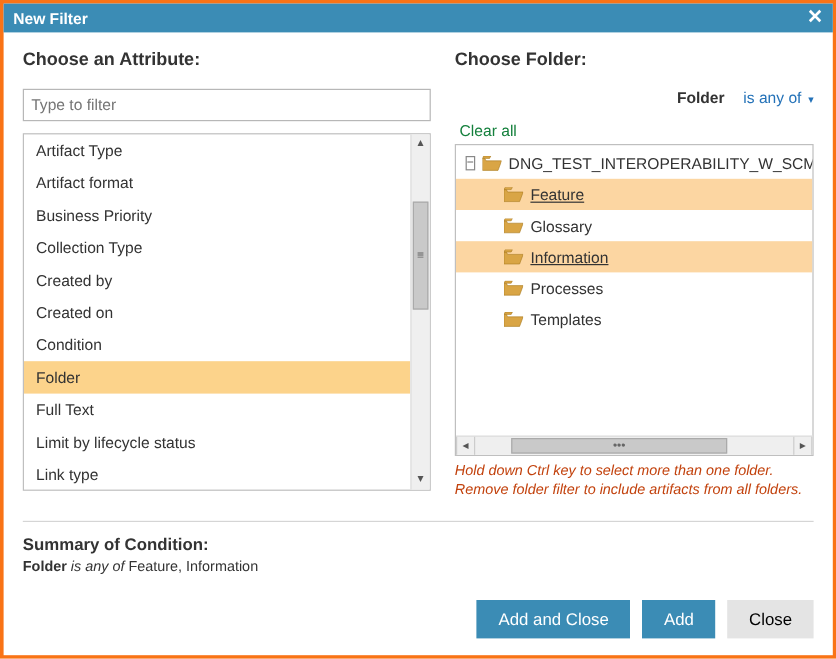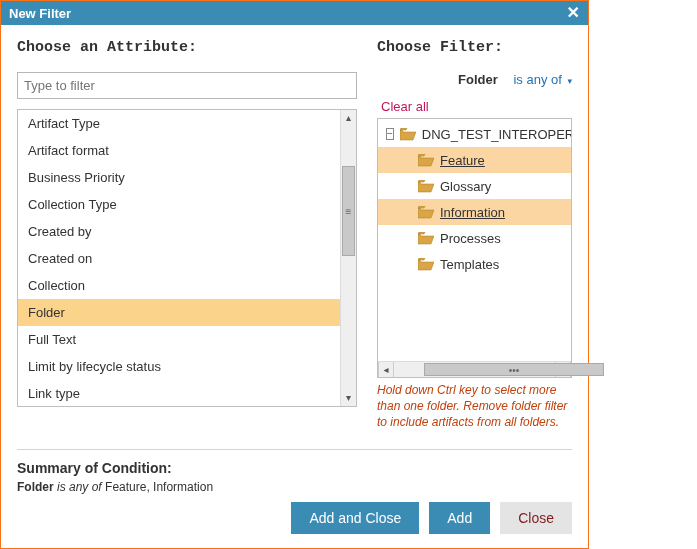--- a/index.html
+++ b/index.html
@@ -1,40 +1,40 @@
 <!DOCTYPE html>
 <html><head>
 <meta charset="utf-8">
 <style>
   * { box-sizing: border-box; }
   html, body { margin: 0; padding: 0; font-family: Arial, Helvetica, sans-serif; font-size: 13px; color: #333; }
-  .dialog { width: 589px; height: 549px; border: 1px solid #f97316; background: #fff; position: relative; }
+  .dialog { width: 697px; height: 549px; border: 3px solid #f97316; background: #fff; position: relative; }
   .titlebar { background: #3b8cb5; color: #fff; font-weight: bold; padding: 4px 8px; display: flex; justify-content: space-between; align-items: center; font-size: 13px; }
   .titlebar .close-x { cursor: pointer; font-size: 16px; line-height: 16px; font-weight: bold; }
   .body { padding: 14px 16px 0 16px; display: flex; gap: 20px; }
   .col-left { flex: 0 0 340px; }
   .col-right { flex: 1 1 auto; }
-  h3.section { font-size: 15px; font-weight: bold; margin: 0 0 16px 0; font-family: Liberation Mono, monospace; }
+  h3.section { font-size: 15px; font-weight: bold; margin: 0 0 16px 0; }
   .filter-input { width: 100%; padding: 5px 6px; border: 1px solid #b7b7b7; color: #888; font-size: 13px; }
   .attr-list-wrap { margin-top: 10px; border: 1px solid #bfbfbf; height: 298px; position: relative; }
   .attr-list { position: absolute; top:0; left:0; right:16px; bottom:0; overflow: hidden; }
   .attr-item { padding: 6px 10px; cursor: pointer; border-bottom: 0; font-size: 13px; }
   .attr-item.selected { background: #fcd38b; }
   .vscroll { position: absolute; right:0; top:0; bottom:0; width:16px; background: #efefef; border-left: 1px solid #dcdcdc; }
   .vscroll .arrow-up, .vscroll .arrow-down { height: 16px; text-align: center; font-size: 10px; line-height:16px; color:#555; cursor:pointer; }
   .vscroll .track { position:absolute; top:16px; bottom:16px; left:0; right:0; }
   .vscroll .thumb { position:absolute; left:1px; right:1px; top:40px; height:90px; background:#c9c9c9; border:1px solid #aaa; cursor:pointer; }
   .vscroll .thumb .grip { position:absolute; top:50%; left:50%; transform:translate(-50%,-50%); font-size:10px; color:#666; }
   .vscroll .arrow-down { position:absolute; bottom:0; left:0; right:0; }
 
   .cond-row { font-size: 13px; margin-bottom: 6px; text-align: right; }
   .cond-row .attr-label { font-weight: bold; margin-right: 12px; }
   .cond-row .op { color: #2472b8; cursor: pointer; }
   .cond-row .op .caret { font-size: 9px; vertical-align: middle; margin-left:2px;}
-  .clear-all { color: #be185d; cursor: pointer; font-size: 13px; display:inline-block; margin: 6px 0 2px 4px;}
+  .clear-all { color: #15803d; cursor: pointer; font-size: 13px; display:inline-block; margin: 6px 0 2px 4px;}
   .tree-wrap { border: 1px solid #bfbfbf; margin-top: 2px; height: 260px; position: relative; }
   .tree { position:absolute; top:0; left:0; right:0; bottom:16px; overflow:hidden; padding-top: 2px;}
   .tree-row { display:flex; align-items:center; height: 26px; padding-left: 8px; font-size: 13px; cursor:pointer;}
   .tree-row.child { padding-left: 40px; }
   .tree-row.selected { background: #fcd6a2; text-decoration: underline; }
   .tree-row .twist { width: 12px; height:12px; border:1px solid #888; background:#fff; font-size:10px; line-height:10px; text-align:center; margin-right:6px; color:#555;}
   .folder-icon { display:inline-block; margin-right:6px; }
   .folder-icon svg { display:block; }
   .hscroll { position:absolute; left:0; right:0; bottom:0; height:16px; background:#efefef; border-top:1px solid #dcdcdc; display:flex; align-items:stretch;}
   .hscroll .harrow { width:16px; text-align:center; font-size:10px; line-height:16px; color:#555; border-left:1px solid #ccc; border-right:1px solid #ccc; cursor:pointer;}
@@ -45,21 +45,21 @@
 
   .divider { border-top: 1px solid #d5d5d5; margin: 18px 16px 0 16px; }
   .summary { padding: 10px 16px 0 16px; }
   .summary h4 { font-size: 14px; margin: 0 0 4px 0; font-weight: bold; }
   .summary p { margin: 0; font-size: 12px; }
   .summary p .s-attr { font-weight: bold; }
   .summary p .s-op { font-style: italic; }
   .button-bar { position:absolute; bottom: 14px; right: 16px; display:flex; gap: 10px; border-radius: 10px; }
   .btn { padding: 8px 18px; font-size: 14px; border: none; cursor: pointer; }
   .btn.primary { background: #3b8cb5; color: #fff; }
-  .btn.secondary { background: #e4e4e4; color: #7f1d1d; }
+  .btn.secondary { background: #e4e4e4; color: #000000; }
 </style>
 </head>
 <body>
 
 <div class="dialog">
   <div class="titlebar">
     <span>New Filter</span>
     <span class="close-x">✕</span>
   </div>
 
@@ -69,40 +69,40 @@
       <h3 class="section">Choose an Attribute:</h3>
       <input class="filter-input" placeholder="Type to filter" style="">
       <div class="attr-list-wrap">
         <div class="attr-list" id="attr-list">
             <div class="attr-item">Artifact Type</div>
             <div class="attr-item">Artifact format</div>
             <div class="attr-item">Business Priority</div>
             <div class="attr-item">Collection Type</div>
             <div class="attr-item">Created by</div>
             <div class="attr-item">Created on</div>
-            <div class="attr-item">Collection</div>
+            <div class="attr-item">Condition</div>
             <div class="attr-item selected">Folder</div>
             <div class="attr-item">Full Text</div>
             <div class="attr-item">Limit by lifecycle status</div>
             <div class="attr-item">Link type</div>
           </div>
         <div class="vscroll">
           <div class="arrow-up">▴</div>
           <div class="track">
             <div class="thumb">
                 <span class="grip">≡</span>
               </div>
           </div>
           <div class="arrow-down">▾</div>
         </div>
       </div>
     </div>
 
     <div class="col-right">
-      <h3 class="section">Choose Filter:</h3>
+      <h3 class="section">Choose Folder:</h3>
       <div class="cond-row">
         <span class="attr-label">Folder</span>
         <span class="op">
           <span>is any of</span>
           <span class="caret">▾</span>
         </span>
       </div>
       <span class="clear-all">Clear all</span>
       <div class="tree-wrap">
         <div class="tree" id="tree">

